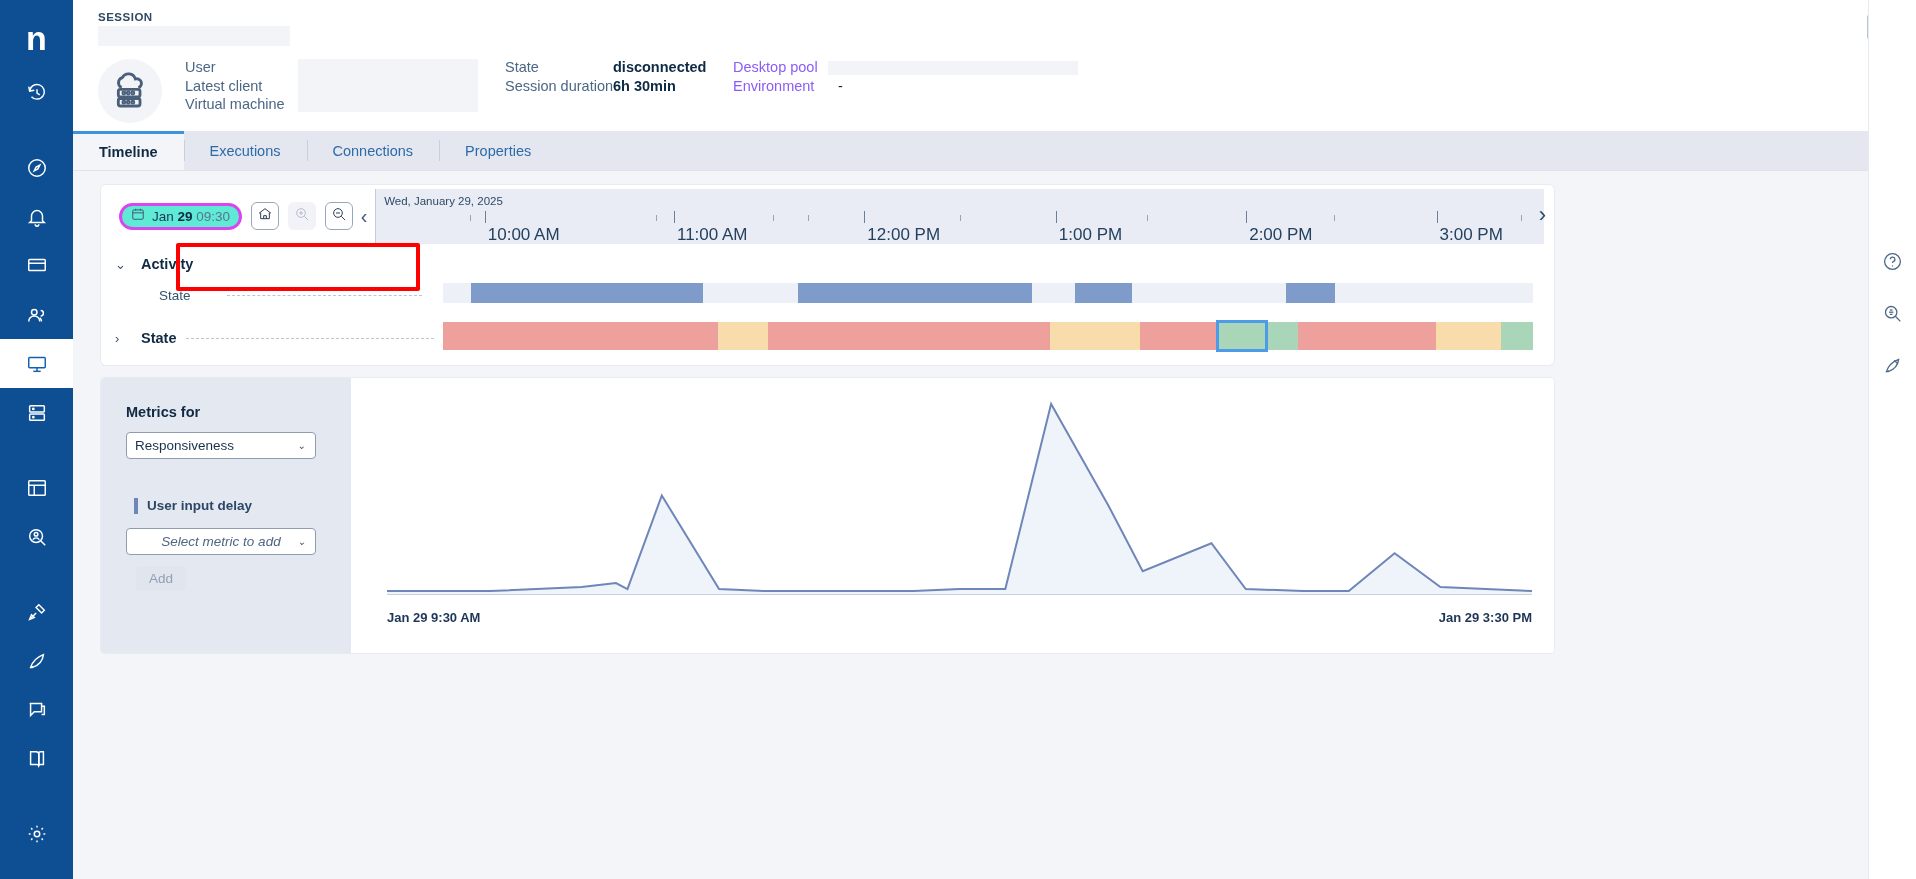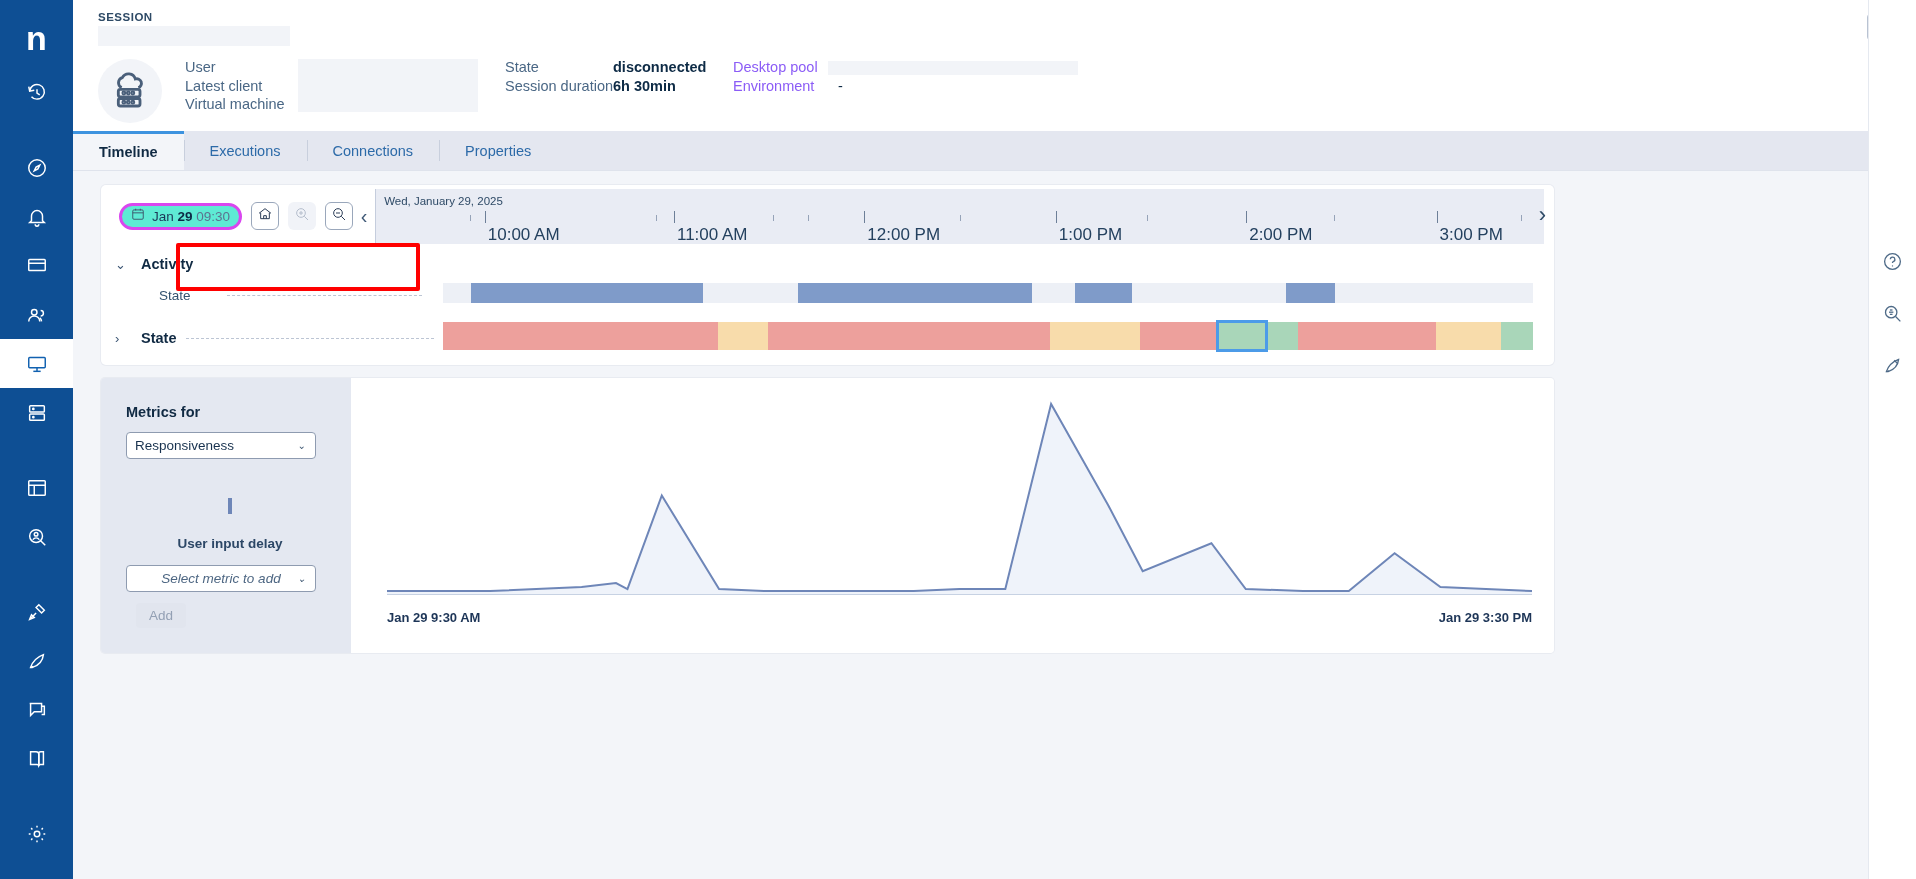--- a/index.html
+++ b/index.html
@@ -235,22 +235,22 @@
   }
   .m-title { font-size: 14.5px; font-weight: bold; color: #102a43; margin-bottom: 12px; }
   .select {
     width: 190px; height: 27px; border: 1px solid #8e9bb0; border-radius: 4px;
     background: #fff; display: flex; align-items: center; padding: 0 8px;
     font-size: 13.5px; color: #17314e; cursor: pointer; position: relative;
   }
   .select .chev { position: absolute; right: 9px; font-size: 10px; color: #3e5772; }
   .select.placeholder { color: #4e6783; font-style: italic; justify-content: center; }
   .metric-legend {
-    display: flex; align-items: center; gap: 22px;
-    margin-top: 39px; margin-left: 8px; flex-direction: column;
+    display: flex; gap: 9px;
+    margin-top: 39px; margin-left: 8px;
   }
   .metric-legend .swatch { width: 4px; height: 16px; background: #6e86b8; }
   .metric-legend .txt { font-size: 13.5px; font-weight: bold; color: #2c4766; }
   .m-addrow { margin-top: 14px; }
   .add-btn {
     margin-top: 11px; margin-left: 10px;
     width: 50px; height: 25px; border-radius: 4px; background: #e1e5ee;
     display: flex; align-items: center; justify-content: center;
     font-size: 13.5px; color: #93a0b4; cursor: default;
   }

